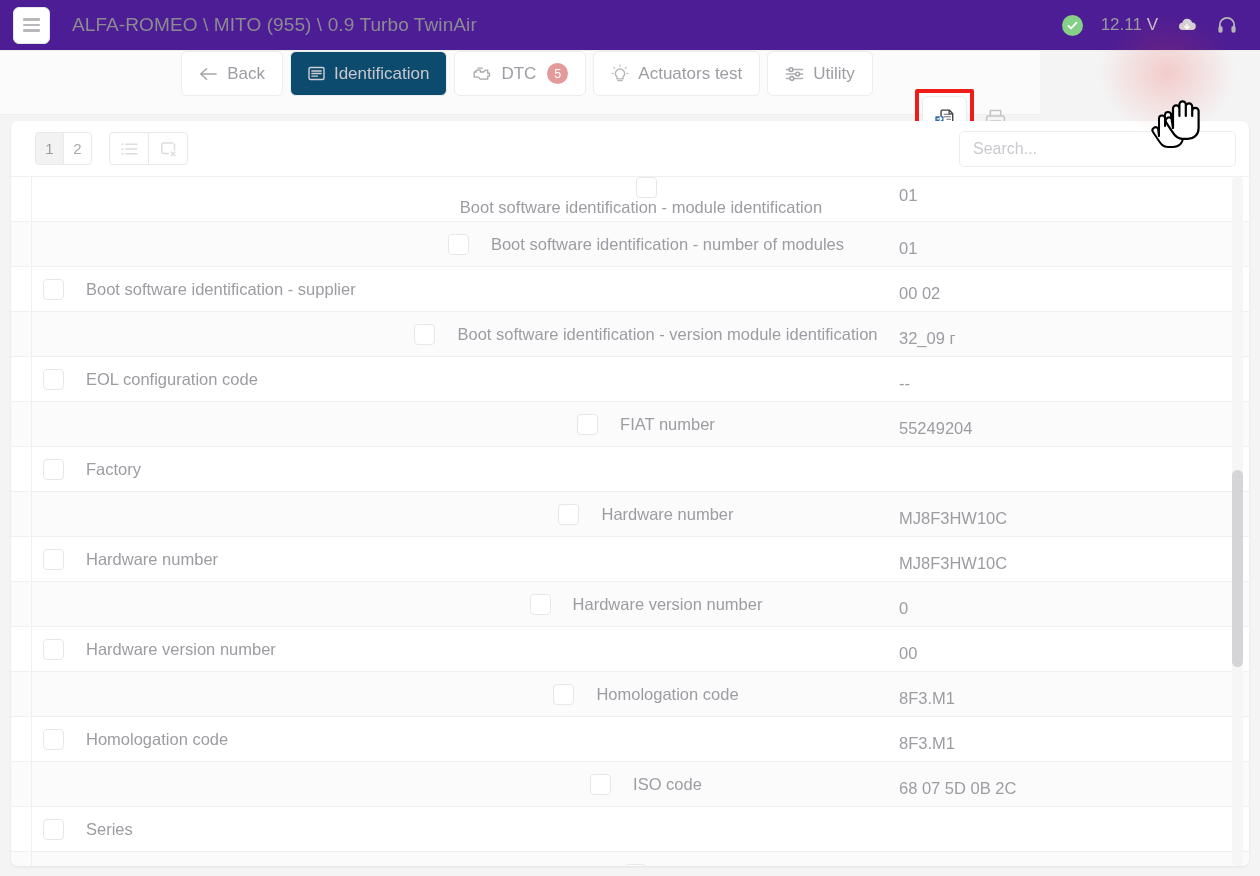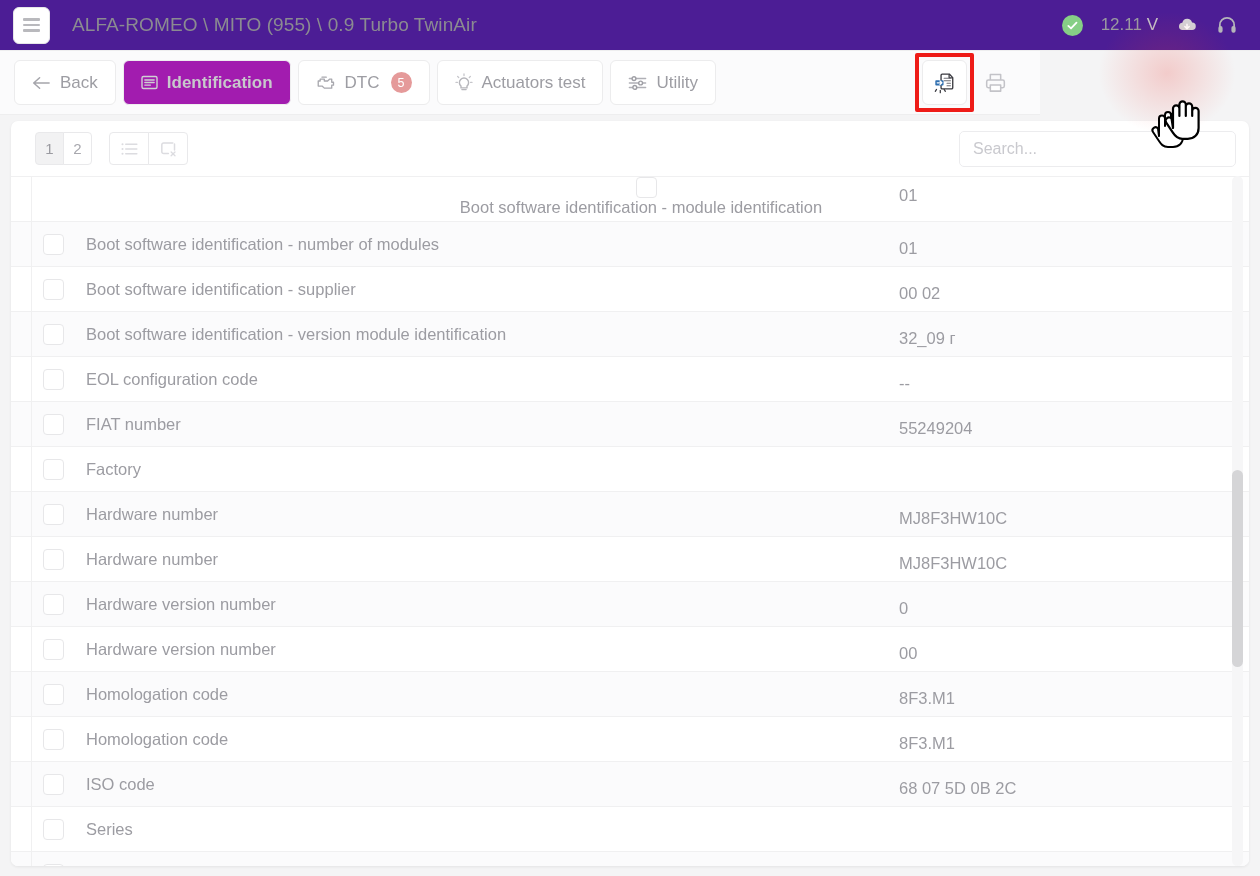--- a/index.html
+++ b/index.html
@@ -58,35 +58,36 @@
   .voltage .unit { color: #c3c3c8; }
   .ic-btn { cursor: pointer; display: flex; align-items: center; justify-content: center; }
 
   
   .toolbar {
     position: absolute; left: 0; top: 51px;
     width: 1040px; height: 64px;
     background: #fbfbfc;
     display: flex; align-items: center;
     border-bottom: 1px solid #eeeeef;
+    flex-direction: column;
   }
   .tb-group { display: flex; align-items: center; gap: 7px; padding-left: 14px; }
   .tab {
     height: 45px;
     border: 1px solid #ececed;
     border-radius: 6px;
     background: #ffffff;
     display: flex; align-items: center; gap: 9px;
     padding: 0 17px;
     font-size: 17px;
     color: #9d9da3;
     white-space: nowrap;
     cursor: pointer;
   }
-  .tab.disabled { background: #a21caf; color: #c8c8cc; border-color: #eeeeef; font-weight: bold; }
+  .tab.disabled { background: #0c4a6e; color: #c8c8cc; border-color: #eeeeef; }
   .tab .tab-ico { display: flex; align-items: center; }
   .badge {
     min-width: 21px; height: 21px;
     border-radius: 11px;
     background: #e59a9a;
     color: #ffffff;
     font-size: 12.5px;
     display: flex; align-items: center; justify-content: center;
     padding: 0 6px;
     margin-left: 2px;
@@ -179,21 +180,21 @@
     height: 690px;
     overflow: hidden;
   }
   .row {
     position: relative;
     height: 45px;
     display: flex; align-items: center;
     border-top: 1px solid #f0f0f1;
     background: #ffffff;
   }
-  .row.alt { background: #fbfbfc; }
+  .row.alt { background: #fbfbfc; justify-content: center; }
   .row:first-child { border-top: 1px solid #f0f0f1; flex-direction: column; }
   .cb {
     margin-left: 32px;
     width: 21px; height: 21px; min-width: 21px;
     border: 1px solid #e7e7e9;
     border-radius: 4px;
     background: #fff;
     cursor: pointer;
   }
   .row-sep {

